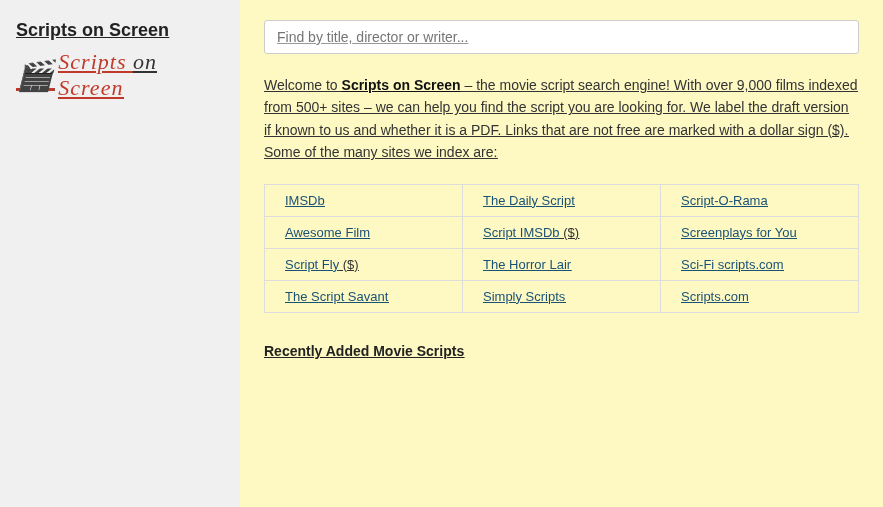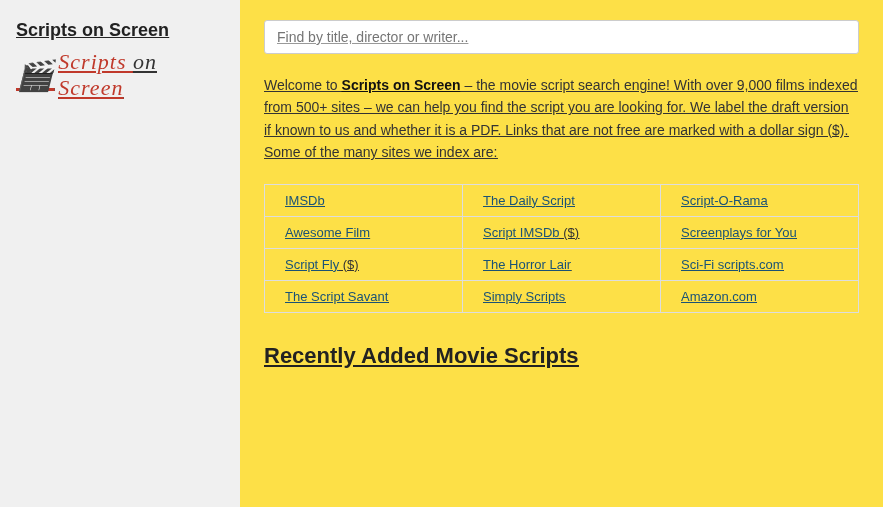--- a/index.html
+++ b/index.html
@@ -38,21 +38,21 @@
       letter-spacing: 1px;
       display: flex;
       align-items: center;
       gap: 4px;
     }
 
     
     #main {
       flex: 1;
       padding: 20px 24px;
-      background: #fde047;
+      background: #fef9c3;
     }
 
     
     .search-bar {
       width: 100%;
       border: 1px solid #ccc;
       border-radius: 3px;
       padding: 8px 12px;
       font-size: 14px;
       color: #999;
@@ -97,21 +97,21 @@
       cursor: pointer;
     }
 
     .site-dollar {
       color: #333;
       font-size: 13px;
     }
 
     
     .recently-added {
-      font-size: 22px;
+      font-size: 14px;
       font-weight: bold;
       color: #222;
       font-family: Arial, sans-serif;
     }
   </style>
 </head>
 <body>
 
 <div id="sidebar">
   <div class="sidebar-title">Scripts on Screen</div>
@@ -145,21 +145,21 @@
           <td><span class="site-link">Screenplays for You</span></td>
         </tr>
         <tr>
           <td><span class="site-link">Script Fly</span><span class="site-dollar"> ($)</span></td>
           <td><span class="site-link">The Horror Lair</span></td>
           <td><span class="site-link">Sci-Fi scripts.com</span></td>
         </tr>
         <tr>
           <td><span class="site-link">The Script Savant</span></td>
           <td><span class="site-link">Simply Scripts</span></td>
-          <td><span class="site-link">Amazon.com</span></td>
+          <td><span class="site-link">Scripts.com</span></td>
         </tr>
       </tbody>
   </table>
 
   
   <h2 class="recently-added">Recently Added Movie Scripts</h2>
 
 </div>
 
 </body></html>

